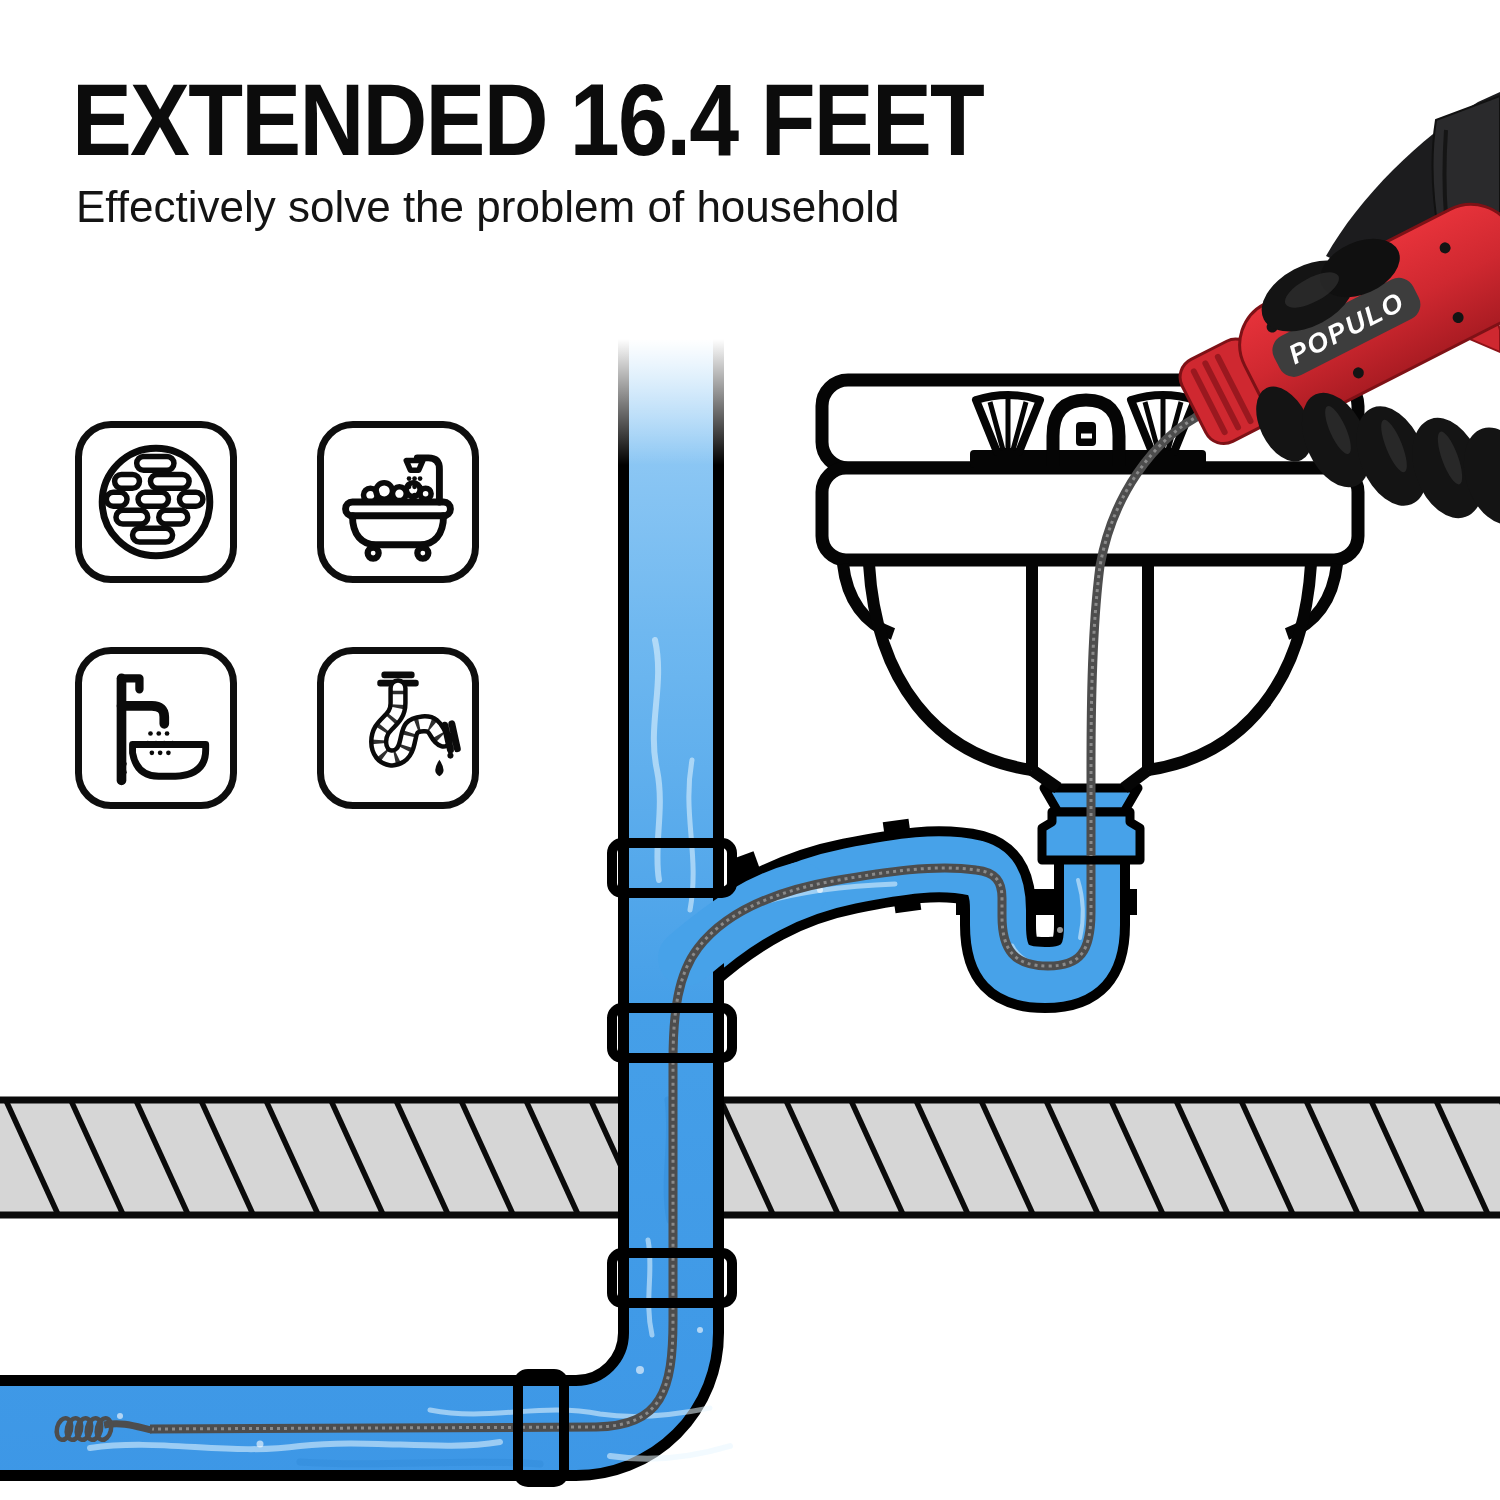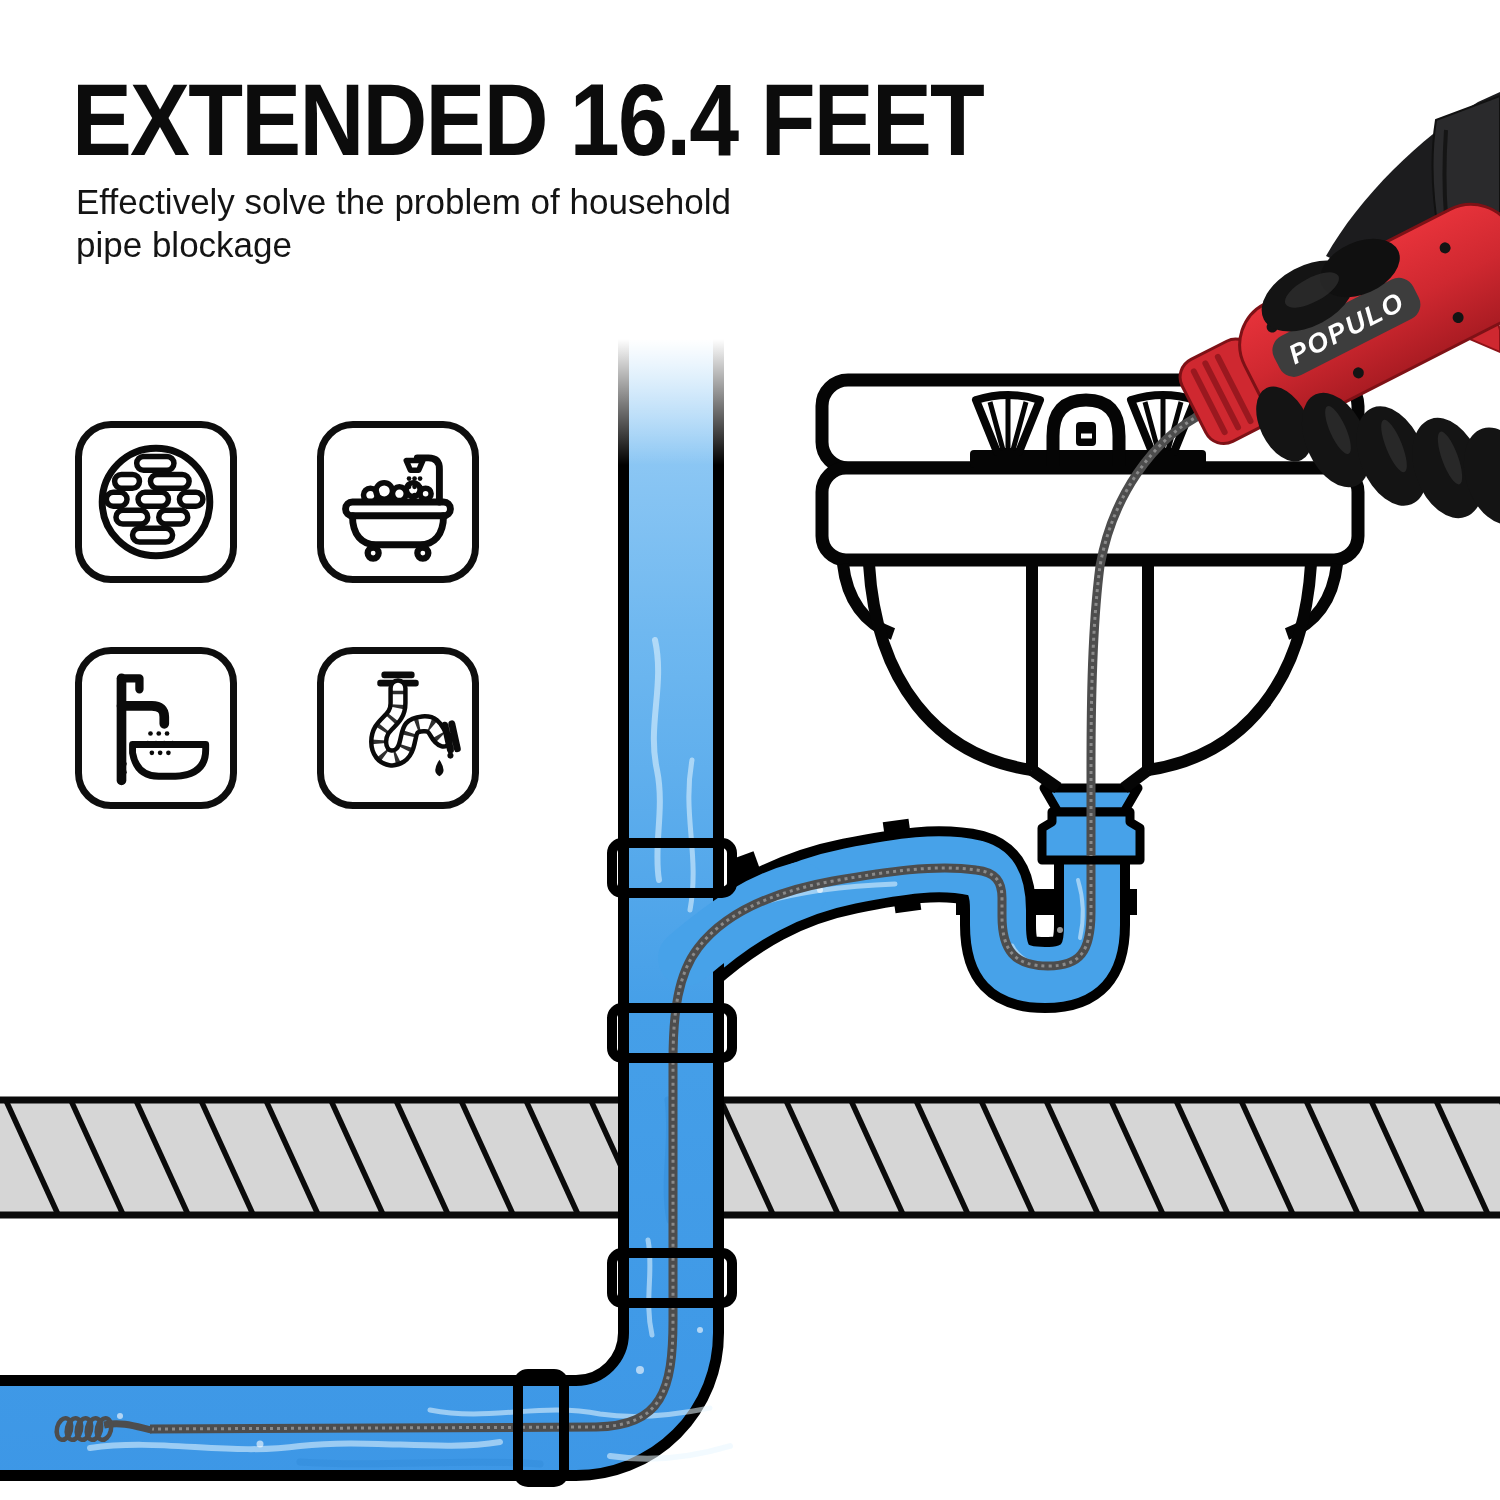--- a/index.html
+++ b/index.html
@@ -2,21 +2,21 @@
 <html><head>
 <meta charset="utf-8">
 <style>
   html,body{margin:0;padding:0;background:#ffffff;}
   #stage{position:relative;width:1500px;height:1500px;overflow:hidden;
          background:#ffffff;font-family:"Liberation Sans",sans-serif;}
   #diagram{position:absolute;left:0;top:0;width:1500px;height:1500px;}
   .headline{position:absolute;left:72px;top:62px;font-size:102px;font-weight:700;
             color:#0c0c0c;letter-spacing:-2px;white-space:nowrap;
             transform:scaleX(0.88);transform-origin:left top;}
-  .subhead{position:absolute;left:76px;top:180px;font-size:35px;font-weight:400;
+  .subhead{position:absolute;left:76px;top:180px;font-size:44px;font-weight:400;
            color:#141414;line-height:1.24;}
   .tile{position:absolute;width:148px;height:148px;border:7px solid #0e0e0e;
         border-radius:36px;background:#ffffff;display:flex;align-items:center;
         justify-content:center;}
   .tile svg{width:138px;height:138px;}
   .ico{stroke:#0a0a0a;fill:none;stroke-linecap:round;stroke-linejoin:round;}
 </style>
 </head>
 <body>
 
@@ -205,21 +205,20 @@
         <ellipse cx="1394" cy="446" rx="8" ry="28" transform="rotate(-22 1394 446)"></ellipse>
         <ellipse cx="1450" cy="458" rx="8" ry="28" transform="rotate(-20 1450 458)"></ellipse>
       </g>
     </g>
   </g>
 </svg>
 
   <div class="headline">EXTENDED 16.4 FEET</div>
   <div class="subhead">
     <div>Effectively solve the problem of household</div>
-    <div>pipe blockage</div>
   </div>
 
   <div class="tile" style="left:75px;top:421px;">
     <svg viewBox="0 0 100 100">
       <circle class="ico" cx="50" cy="50" r="39" stroke-width="5"></circle>
       <g class="ico" stroke-width="4">
         <rect x="36" y="17" width="27" height="10" rx="5"></rect>
         <rect x="20" y="30" width="18" height="10" rx="5"></rect>
           <rect x="46" y="30" width="28" height="10" rx="5"></rect>
         <rect x="14" y="43" width="15" height="10" rx="5"></rect>

